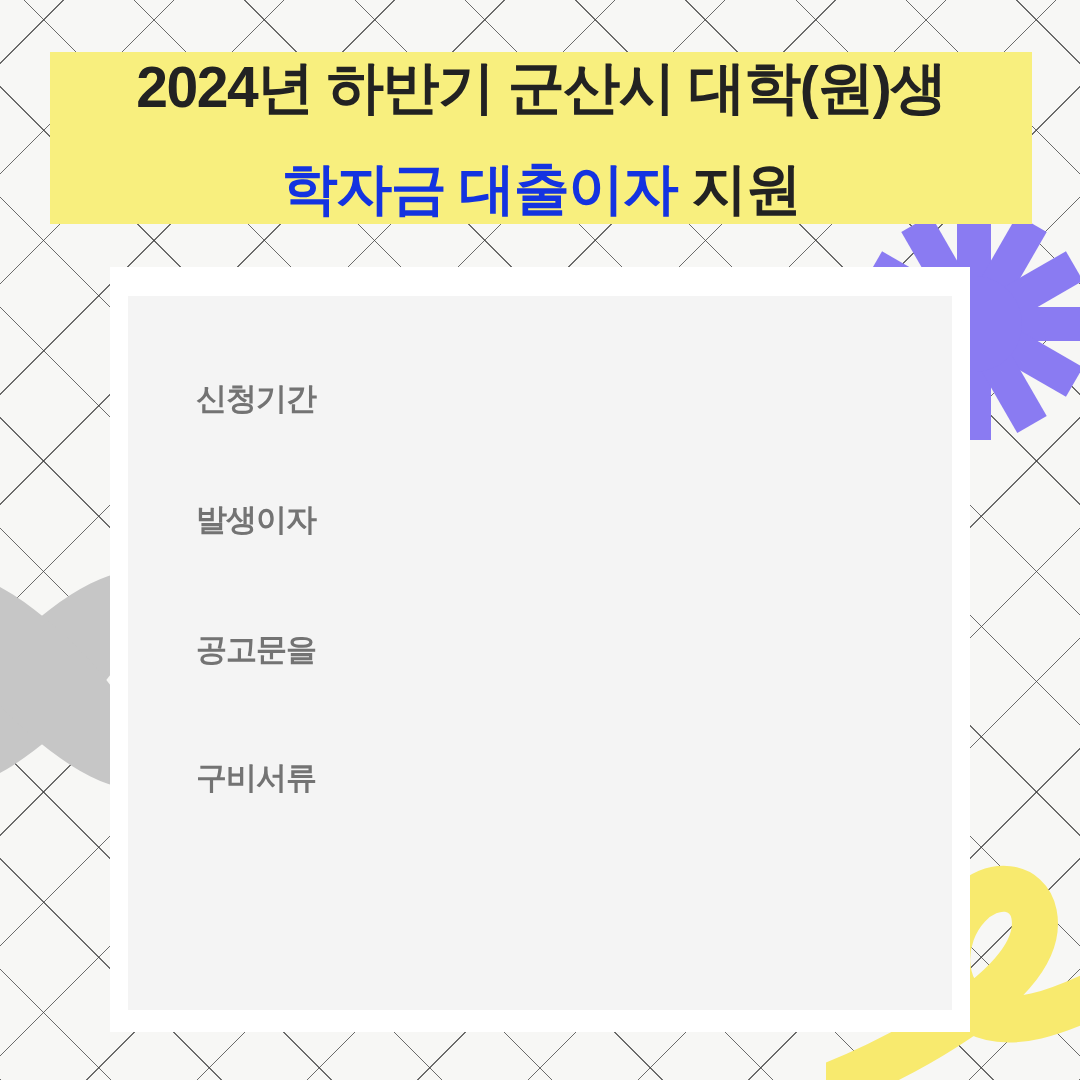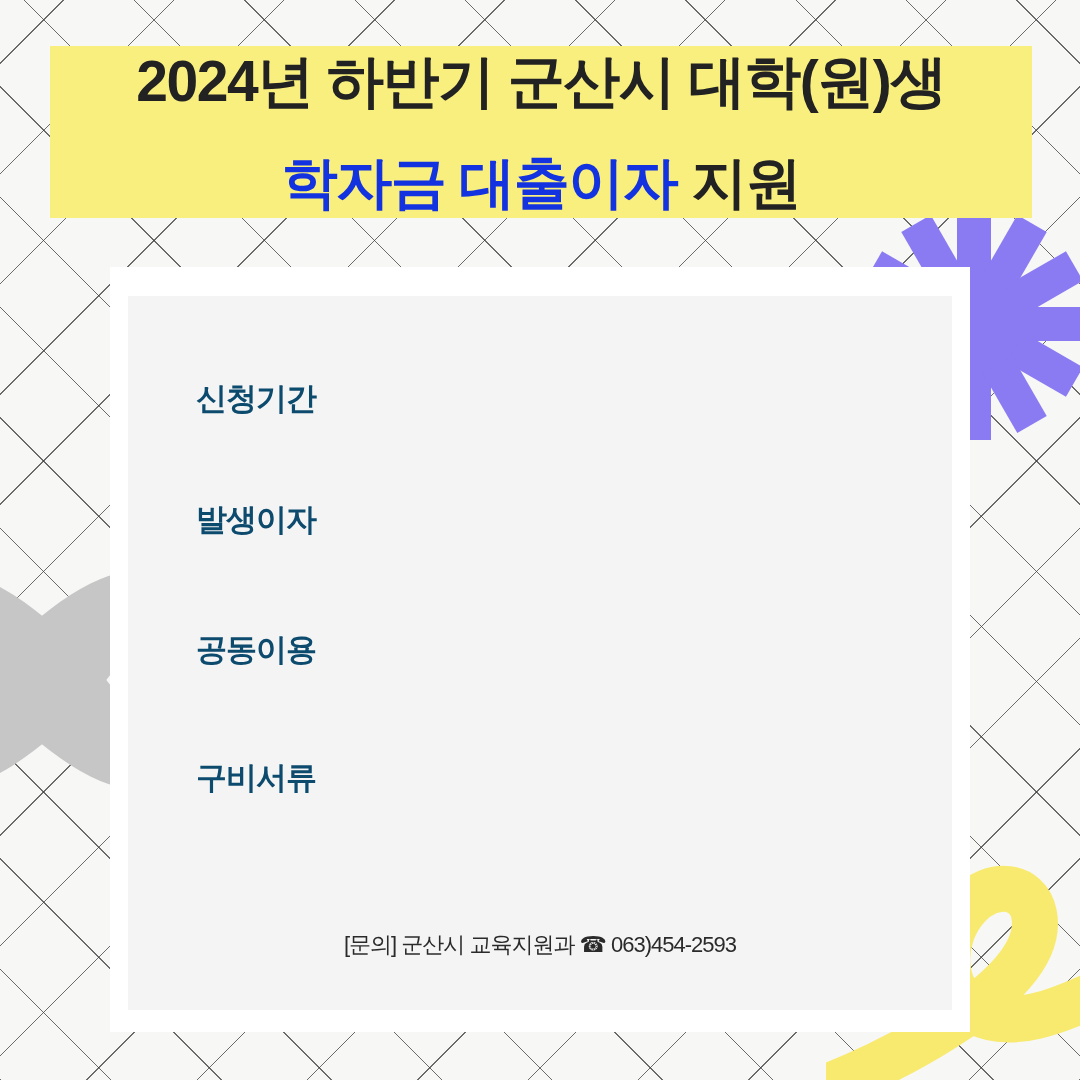--- a/index.html
+++ b/index.html
@@ -56,21 +56,21 @@
     background:#8a7bf2;
     transform:translate(-50%,-50%);
   }
 
   
   #deco-squiggle{ left:826px; top:862px; width:270px; height:230px; }
 
   
   #title-banner{
     position:absolute;
-    left:50px; top:46px; width:982px; height:172px;
+    left:50px; top:52px; width:982px; height:172px;
     background:#f8ef7e;
     display:flex; flex-direction:column;
     align-items:center; justify-content:center;
     z-index:3;
   }
   .title-line{
     font-weight:900;
     font-size:57px;
     line-height:1.08;
     letter-spacing:-1.5px;
@@ -106,21 +106,21 @@
   }
   .badge .blob{ position:absolute; background:#8a7bf2; }
   .badge .body{ left:0; top:8px; width:172px; height:50px; }
   .badge .c1{ left:0;   top:0;  width:62px; height:66px; border-radius:50%; }
   .badge .c2{ left:55px;top:-2px;width:64px; height:70px; border-radius:50%; }
   .badge .c3{ left:110px;top:0; width:62px; height:66px; border-radius:50%; }
   .badge .label{
     position:absolute; inset:0;
     display:flex; align-items:center; justify-content:center;
     font-size:31px; font-weight:900; letter-spacing:-1px;
-    color:#0c4a6e;
+    color:#737373;
     z-index:2;
   }
 
   
   .row-text{
     position:absolute;
     left:372px;
     font-size:31px;
     line-height:1.38;
     color:#1b1b1b;
@@ -223,21 +223,21 @@
         <span class="ln">되어있는 전국 대학(원) 재(휴)학생</span>
       </div>
     </div>
 
     <div class="row" id="row-amount">
       <div class="badge">
         <span class="blob body"></span>
           <span class="blob c1"></span>
           <span class="blob c2"></span>
           <span class="blob c3"></span>
-        <span class="label">공동이용</span>
+        <span class="label">공고문을</span>
       </div>
       <div class="row-text">
         <span class="ln">한국장학재단 대출 학자금(등록금,생활비)의</span>
         <span class="ln">2024년 상반기 발생이자 지원</span>
       </div>
     </div>
 
     <div class="row" id="row-documents">
       <div class="badge">
         <span class="blob body"></span>
@@ -255,16 +255,15 @@
 
   </div>
 
   <div class="deco" id="deco-squiggle">
     <svg width="270" height="230" viewBox="0 0 270 230" fill="none" xmlns="http://www.w3.org/2000/svg">
       <path d="M -20 122 C 40 152, 86 168, 120 150 C 158 128, 156 74, 128 44 C 104 18, 68 22, 62 52 C 54 92, 98 132, 152 166 C 196 194, 244 216, 278 228" stroke="#f8ea6e" stroke-width="46" stroke-linecap="round" fill="none" transform="translate(270,0) scale(-1,1)"></path>
     </svg>
   </div>
 
   <div id="footer">
-    <div class="f-line l2">[문의] 군산시 교육지원과 ☎ 063)454-2593</div>
   </div>
 
 </div>
 
 </body></html>

